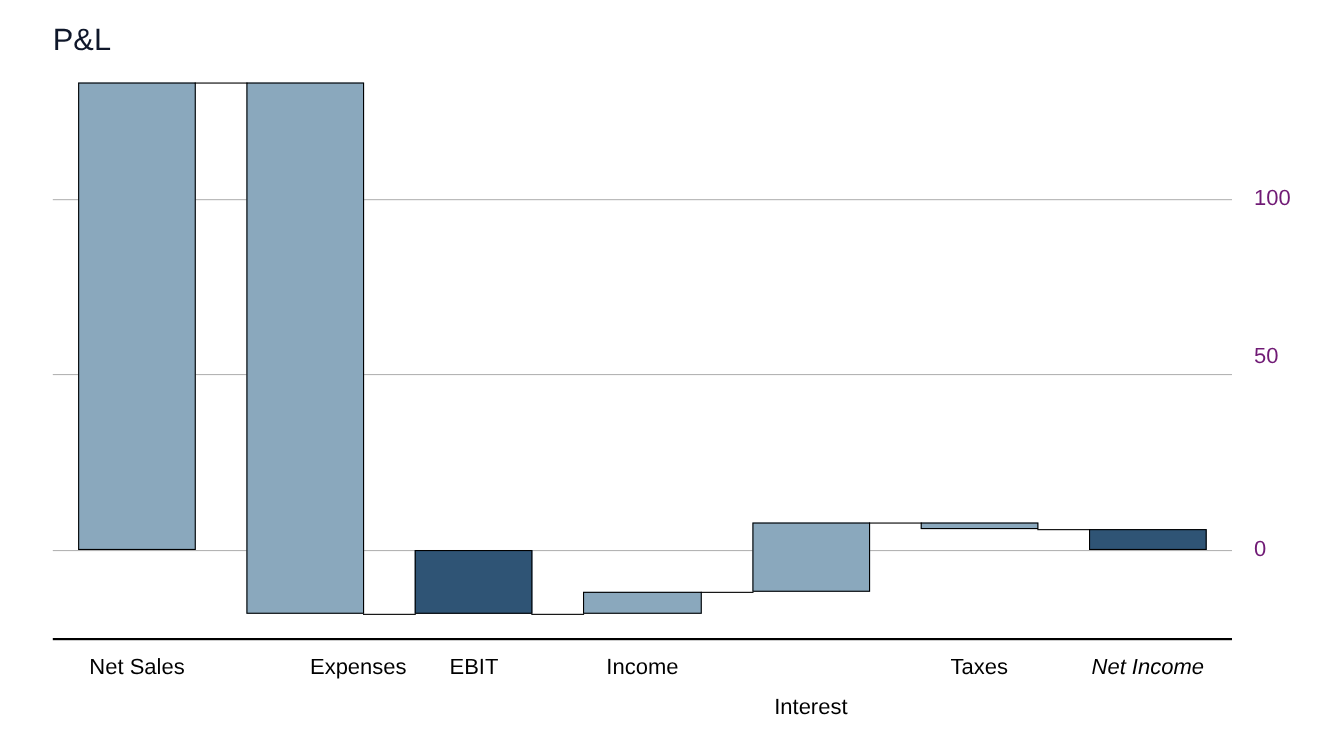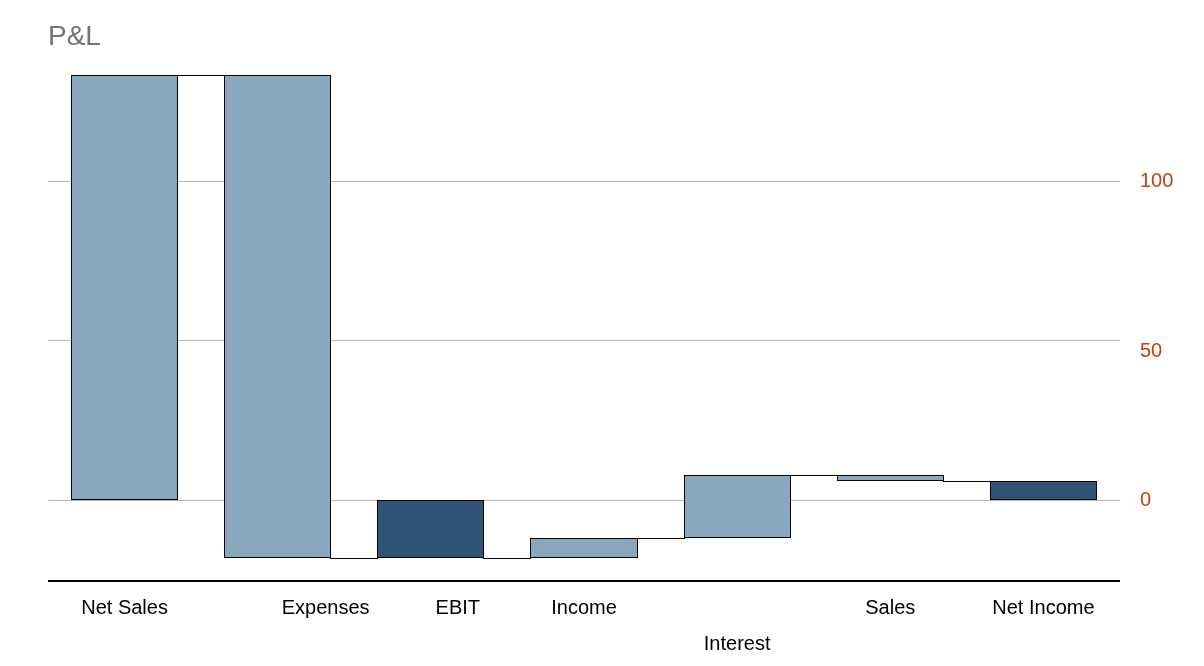--- a/index.html
+++ b/index.html
@@ -14,21 +14,21 @@
     width: 1204px;
     height: 666px;
     box-sizing: border-box;
   }
   .title {
     position: absolute;
     left: 48px;
     top: 20px;
     font-size: 28px;
     font-weight: 400;
-    color: #737373;
+    color: #0f172a;
   }
   .plot {
     position: absolute;
     left: 48px;
     top: 72px;
     width: 1072px;   
     height: 508px;   
   }
   .gridline {
     position: absolute;
@@ -49,21 +49,21 @@
   .bar.light { background: #8aa8bd; }
   .bar.dark  { background: #2f5475; }
   .connector {
     position: absolute;
     height: 0;
     border-top: 1px solid #000;
   }
   .ytick {
     position: absolute;
     font-size: 20px;
-    color: #c2410c;
+    color: #701a75;
     white-space: nowrap;
   }
   .xtick {
     position: absolute;
     font-size: 20px;
     color: #000;
     text-align: left;
     transform: translateX(-50%);
     white-space: nowrap;
   }
@@ -90,26 +90,26 @@
       <div class="connector" style="left: 282.314px; width: 47.9429px; top: 485.635px;"></div>
       <div class="connector" style="left: 435.457px; width: 47.9429px; top: 485.635px;"></div>
       <div class="connector" style="left: 588.6px; width: 47.9429px; top: 466.465px;"></div>
       <div class="connector" style="left: 741.743px; width: 47.9429px; top: 402.566px;"></div>
       <div class="connector" style="left: 894.886px; width: 47.9429px; top: 408.956px;"></div>
       <div class="axis-line" style="left: 0px; top: 508px; width: 1072px; height: 2px;"></div>
     </div>
 
   <div id="ytick-layer">
       <div class="ytick" style="left: 1140px; top: 488.126px;">0</div>
-      <div class="ytick" style="left: 1140px; top: 339px; text-align: right;">50</div>
+      <div class="ytick" style="left: 1140px; top: 313px; text-align: right;">50</div>
       <div class="ytick" style="left: 1140px; top: 168.629px;">100</div>
     </div>
 
   <div id="xtick-layer">
       <div class="xtick" style="left: 124.571px; top: 596px;">Net Sales</div>
       <div class="xtick" style="left: 277.714px; top: 596px; margin-left: 48px;">Expenses</div>
-      <div class="xtick" style="left: 430.857px; top: 596px; margin-left: 27px;">EBIT</div>
+      <div class="xtick" style="left: 430.857px; top: 596px;">EBIT</div>
       <div class="xtick" style="left: 584px; top: 596px;">Income</div>
       <div class="xtick" style="left: 737.143px; top: 632px;">Interest</div>
-      <div class="xtick" style="left: 890.286px; top: 596px;">Sales</div>
-      <div class="xtick" style="left: 1043.43px; top: 596px;">Net Income</div>
+      <div class="xtick" style="left: 890.286px; top: 596px;">Taxes</div>
+      <div class="xtick" style="left: 1043.43px; top: 596px; font-style: italic;">Net Income</div>
     </div>
 </div>
 
 </body></html>

